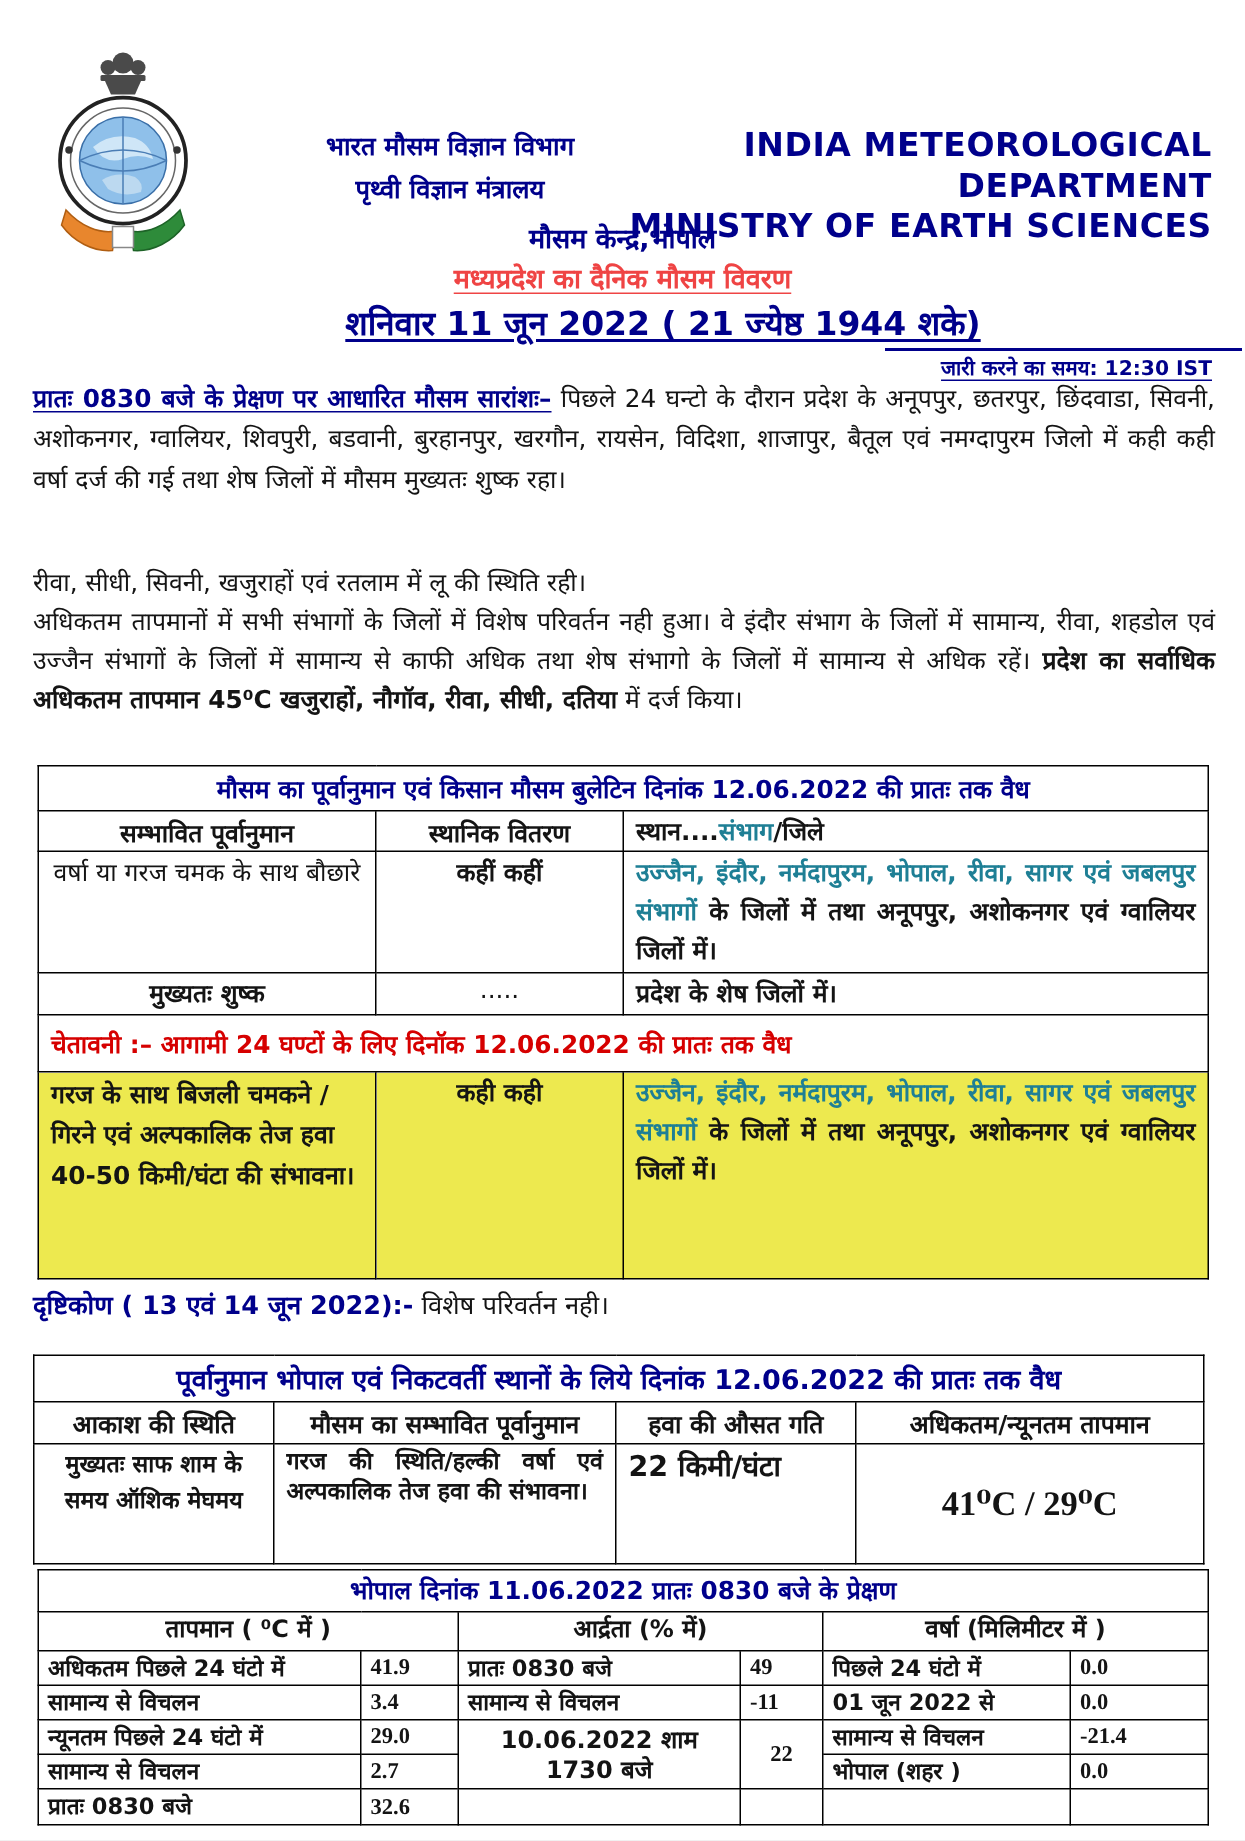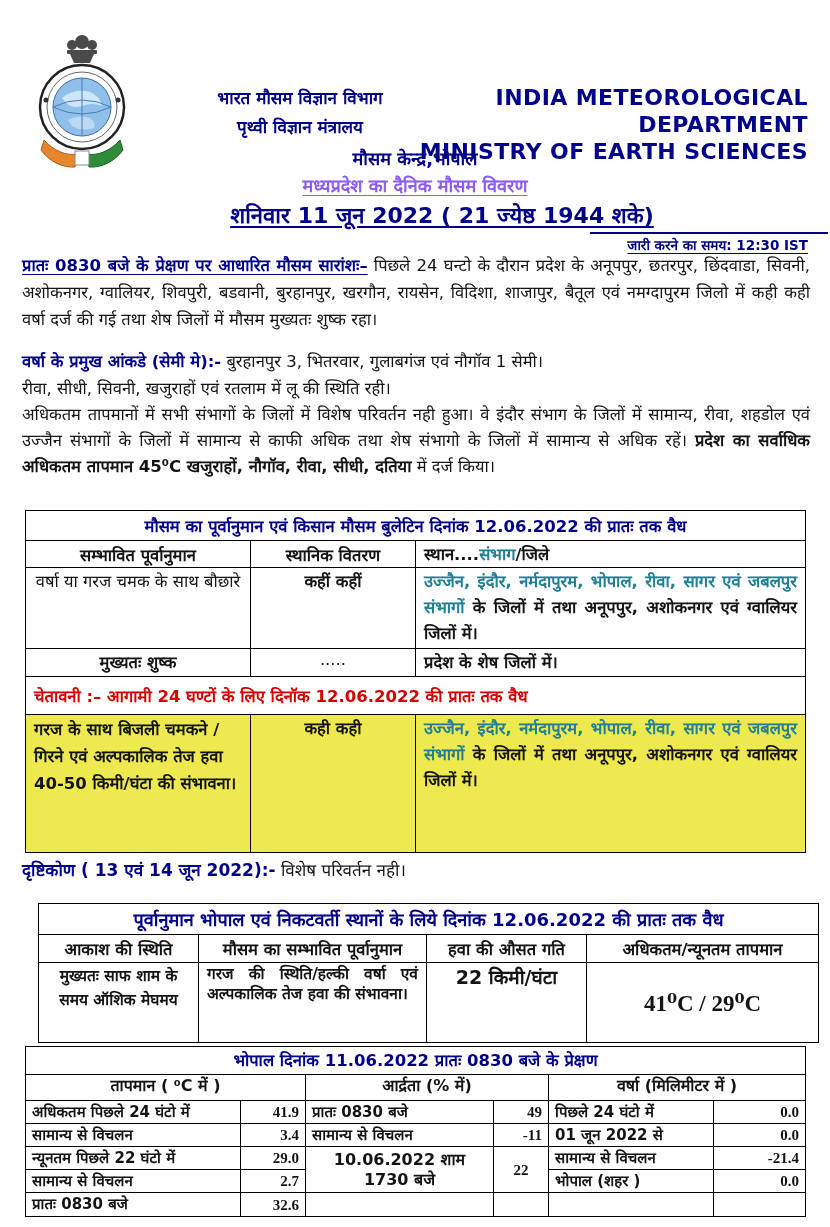--- a/index.html
+++ b/index.html
@@ -18,21 +18,21 @@
 
   
   .logo { left:36px; top:30px; width:92px; height:142px; }
   .dept-hindi { left:200px; top:84px; width:200px; text-align:center;
     font-size:17px; font-weight:600; color:#00008B; line-height:29px; }
   .dept-english { left:352px; top:84px; width:456px; text-align:right;
     font-size:22px; font-weight:700; color:#00008B; line-height:27px; letter-spacing:0.4px; }
   .center-name { left:0; top:146px; width:100%; text-align:center;
     font-size:18px; font-weight:700; color:#00008B; }
   .bulletin-title { left:0; top:173px; width:100%; text-align:center;
-    font-size:18px; font-weight:700; color:#8b5cf6; }
+    font-size:18px; font-weight:700; color:#ef4444; }
   .date-line { left:0; top:199px; width:100%; text-align:center;
     font-size:22px; font-weight:700; color:#00008B;margin-left:27px; }
   .top-rule { left:590px; top:232px; width:238px; height:2px; background:#00008B; }
   .issue-time { left:488px; top:236px; width:320px; text-align:right;
     font-size:13.5px; font-weight:700; color:#00008B; }
 
   
   .para { left:22px; width:788px; font-size:16.5px; line-height:27px; text-align:justify; }
   .p-summary { top:252px; }
   .p-rain { top:348px; text-align:left; }
@@ -51,35 +51,35 @@
   .cell-center { text-align:center; }
   .area-text { font-weight:600; line-height:26px; text-align:justify; }
   .warn-title { color:#D60000; font-size:17px; font-weight:700; text-align:left; vertical-align:middle; }
   .warn-row td { background:#EDE94F; }
   .warn-forecast { font-weight:700; line-height:27px; font-size:17px; }
 
   
   .outlook { left:22px; top:858px; width:788px; font-size:17px; }
 
   
-  .tbl2 { left:38px; top:903px; width:780px; }
+  .tbl2 { left:22px; top:903px; width:780px; }
   .tbl2 .data td { font-size:15.5px; font-weight:600; }
   .sky-cell { text-align:center; line-height:24px; }
   .fc-cell { text-align:justify; line-height:20px; font-weight:700 !important; }
-  .wind-cell { text-align:center; font-size:19px !important; font-weight:700 !important; }
+  .wind-cell { font-size:19px !important; font-weight:700 !important; }
   .temps-cell { text-align:center; font-family:"Liberation Serif","DejaVu Serif",serif;
     font-size:23px !important; font-weight:700 !important; vertical-align:middle; }
 
   
   .tbl3 { left:25px; top:1046px; width:780px; }
   .tbl3 td { font-size:15px; font-weight:600; line-height:20px; padding:1px 6px; }
   .tbl3 .t-title { font-size:16.5px; }
   .tbl3 .sec { text-align:center; font-size:16px; font-weight:700; }
   .val { font-family:"Liberation Serif","DejaVu Serif",serif; font-size:18.5px;
-    font-weight:400; text-align:right; vertical-align:middle; }
+    font-weight:400; text-align:left; vertical-align:middle; }
   .merged { text-align:center; vertical-align:middle; }
 </style>
 </head>
 <body>
 
 <div class="page">
 
   <div class="abs logo">
     <svg width="92" height="142" viewBox="0 0 92 142">
       <g fill="#4a4a4a">
@@ -122,23 +122,20 @@
   </div>
   <div class="abs top-rule"></div>
   <div class="abs issue-time">
     <span class="u">जारी करने का समय: 12:30 IST</span>
   </div>
 
   <div class="abs para p-summary">
     <span class="navy b u">प्रातः 0830 बजे के प्रेक्षण पर आधारित मौसम सारांशः–</span><span> पिछले 24 घन्टो के दौरान प्रदेश के अनूपपुर, छतरपुर, छिंदवाडा, सिवनी, अशोकनगर, ग्वालियर, शिवपुरी, बडवानी, बुरहानपुर, खरगौन, रायसेन, विदिशा, शाजापुर, बैतूल एवं नमग्दापुरम जिलो में कही कही वर्षा दर्ज की गई तथा शेष जिलों में मौसम मुख्यतः शुष्क रहा।</span>
   </div>
 
-  <div class="abs para p-rain">
-    <span class="navy b">वर्षा के प्रमुख आंकडे (सेमी मे):-</span><span> बुरहानपुर 3, भितरवार, गुलाबगंज एवं नौगॉव 1 सेमी।</span>
-  </div>
 
   <div class="abs para p-heat">रीवा, सीधी, सिवनी, खजुराहों एवं रतलाम में लू की स्थिति रही।</div>
 
   <div class="abs para p-temp">
     <span>अधिकतम तापमानों में सभी संभागों के जिलों में विशेष परिवर्तन नही हुआ। वे इंदौर संभाग के जिलों में सामान्य, रीवा, शहडोल एवं उज्जैन संभागों के जिलों में सामान्य से काफी अधिक तथा शेष संभागो के जिलों में सामान्य से अधिक रहें। </span><span class="b">प्रदेश का सर्वाधिक अधिकतम तापमान 45⁰C खजुराहों, नौगॉव, रीवा, सीधी, दतिया</span><span> में दर्ज किया।</span>
   </div>
 
   <table class="abs tbl1">
     <colgroup>
         <col style="width:225px">
@@ -233,21 +230,21 @@
     </tr>
     <tr style="height:23px">
       <td>सामान्य से विचलन</td>
       <td class="val">3.4</td>
       <td>सामान्य से विचलन</td>
       <td class="val">-11</td>
       <td>01 जून 2022 से</td>
       <td class="val">0.0</td>
     </tr>
     <tr style="height:23px">
-      <td>न्यूनतम पिछले 22 घंटो में</td>
+      <td>न्यूनतम पिछले 24 घंटो में</td>
       <td class="val">29.0</td>
       <td rowspan="2" class="merged" style="font-size:16px">10.06.2022 शाम 1730 बजे</td>
       <td rowspan="2" class="val merged">22</td>
       <td>सामान्य से विचलन</td>
       <td class="val">-21.4</td>
     </tr>
     <tr style="height:23px">
       <td>सामान्य से विचलन</td>
       <td class="val">2.7</td>
       <td>भोपाल (शहर )</td>

